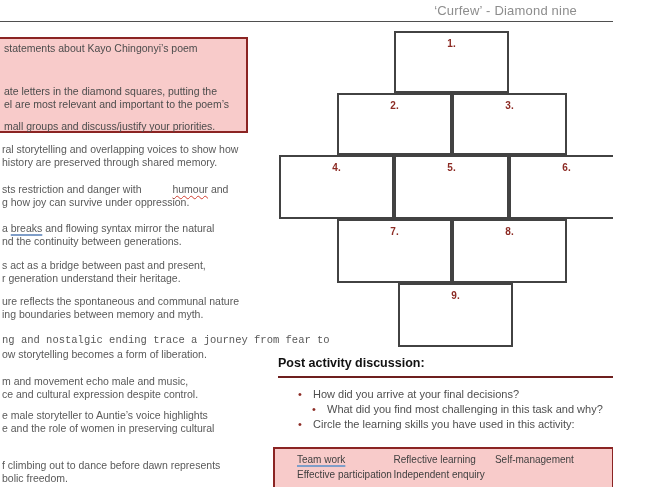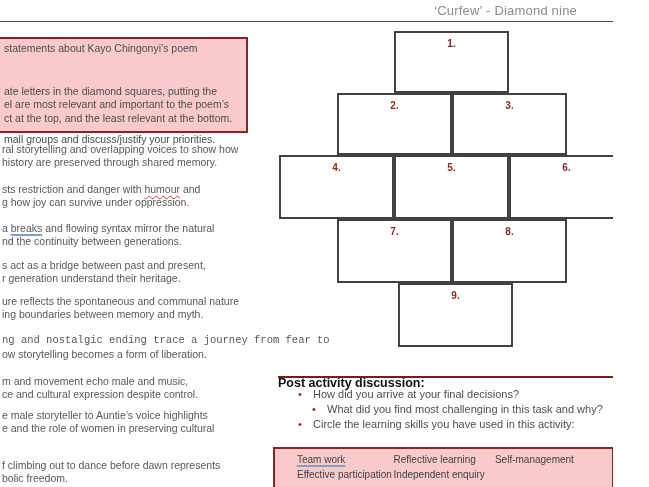--- a/index.html
+++ b/index.html
@@ -14,29 +14,29 @@
              background:#f8cbca;border:2px solid #8b2423;box-sizing:border-box;
              color:#4c4c4c;font-size:10.5px;line-height:13.5px;}
   .instr-box .iline{margin-left:14px;white-space:nowrap;}
   .instr-box .iline.first{margin-top:3px;}
   .instr-box .iline.gap-lg{margin-top:29px;}
   .instr-box .iline.gap-sm{margin-top:8px;}
 
   .stmt-line{position:absolute;left:2px;white-space:nowrap;color:#595959;
              font-size:10.5px;line-height:13px;}
   .w-spell{text-decoration:underline;text-decoration-style:wavy;
-           text-decoration-color:#d23f31;text-decoration-thickness:1px;text-underline-offset:2px;}
+           text-decoration-color:#d23f31;text-decoration-thickness:1px;text-underline-offset:2px;margin-left:28px;}
   .w-link{text-decoration:underline;text-decoration-color:#7f9ec9;
           text-decoration-thickness:1.5px;text-underline-offset:2px;}
 
   .dcell{position:absolute;background:#fff;border:2px solid #424242;box-sizing:border-box;
          text-align:center;}
   .dcell .dnum{display:inline-block;margin-top:3px;font-size:10px;font-weight:bold;color:#8c2b24;}
 
-  .disc-title{position:absolute;left:278px;top:356px;font-size:12.5px;font-weight:bold;color:#111;margin-top:20px;}
+  .disc-title{position:absolute;left:278px;top:356px;font-size:12.5px;font-weight:bold;color:#111;}
   .disc-rule{position:absolute;left:278px;top:376px;width:339px;height:2px;background:#6e1f1e;}
   .bullet-row{position:absolute;left:298px;white-space:nowrap;font-size:11px;color:#4f4f4f;line-height:14px;}
   .bullet-row .dot{color:#8c2b24;display:inline-block;width:15px;font-size:11px;}
 
   .skills-box{position:absolute;left:273px;top:447px;width:341px;height:80px;
               background:#f8cbca;border:2px solid #8b2423;box-sizing:border-box;}
   .skills-grid{display:grid;grid-template-columns:1fr 1.05fr 1.15fr;
                padding:4px 6px 0 22px;row-gap:2px;}
   .skill{font-size:10px;color:#3f3f3f;text-align:left;align-self:center;line-height:13px;}
 </style>
@@ -44,21 +44,20 @@
 <body>
 
 <div class="page">
   <div class="top-rule"></div>
   <div class="slide-title">‘Curfew’ - Diamond nine</div>
 
   <div class="instr-box" id="instrBox">
       <div class="iline first">statements about Kayo Chingonyi’s poem</div>
       <div class="iline gap-lg">ate letters in the diamond squares, putting the</div>
       <div class="iline ">el are most relevant and important to the poem’s</div>
-      <div class="iline ">ct at the top, and the least relevant at the bottom.</div>
       <div class="iline gap-sm">mall groups and discuss/justify your priorities.</div>
     </div>
 
   <div id="statements">
       <div class="stmt-line" style="top: 143px;"><span>ral storytelling and overlapping voices to show how</span></div>
       <div class="stmt-line" style="top: 156px;"><span>history are preserved through shared memory.</span></div>
       <div class="stmt-line" style="top: 183px;"><span>sts restriction and danger with </span><span class="w-spell">humour</span><span> and</span></div>
       <div class="stmt-line" style="top: 196px;"><span>g how joy can survive under oppression.</span></div>
       <div class="stmt-line" style="top: 222px;"><span>a </span><span class="w-link">breaks</span><span> and flowing syntax mirror the natural</span></div>
       <div class="stmt-line" style="top: 235px;"><span>nd the continuity between generations.</span></div>

